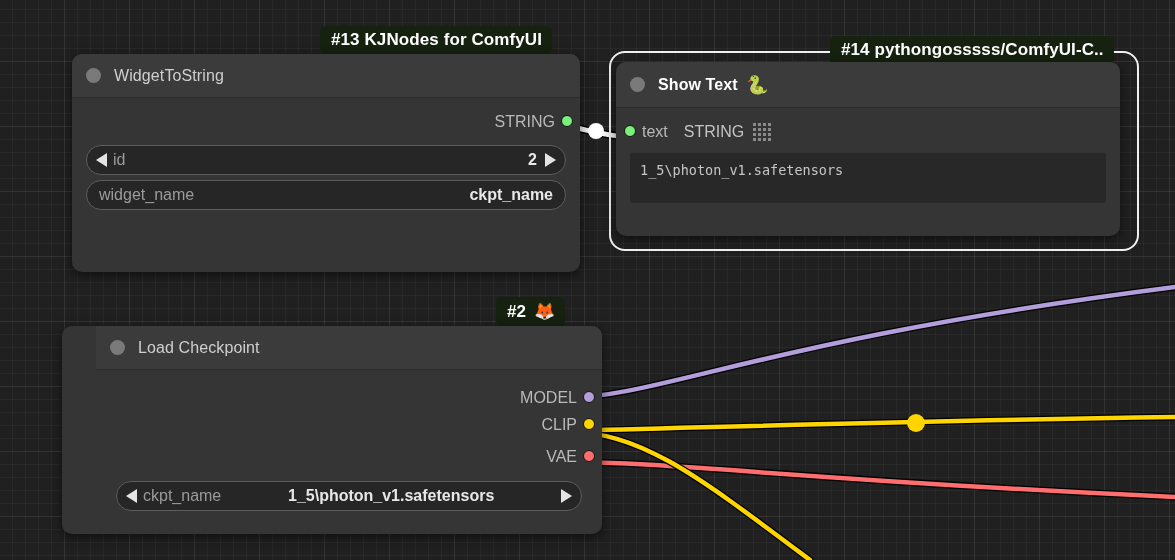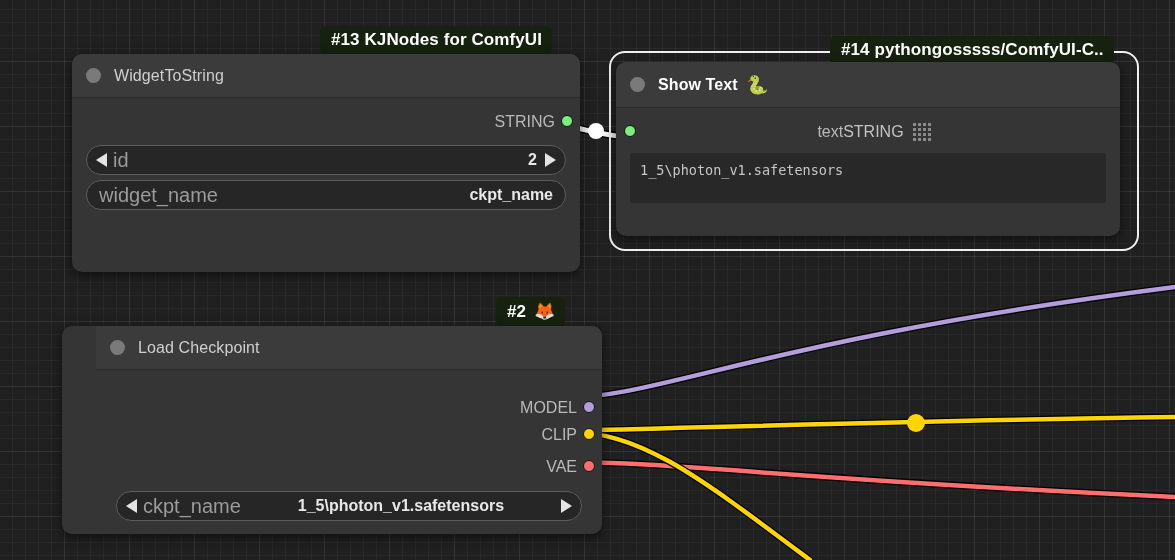--- a/index.html
+++ b/index.html
@@ -110,21 +110,21 @@
     margin: 5px 14px;
     border-radius: 15px;
     background: #262626;
     border: 1px solid #5d5d5d;
     display: flex;
     align-items: center;
     box-sizing: border-box;
     padding: 4px 12px;
   }
   .widget .wlabel {
-    font-size: 20px;
+    font-size: 16px;
     color: #9b9b9b;
     white-space: nowrap;
   }
   .widget .wvalue {
     font-size: 16px;
     color: #e8e8e8;
     font-weight: bold;
     margin-left: auto;
     white-space: nowrap;
   }
@@ -252,21 +252,21 @@
   </div>
 
   <div class="node" id="node-showtext" style="left:616px; top:62px; width:504px; height:174px;">
     <div class="node-title" style="height:46px;">
       <span class="collapse-dot"></span>
       <span class="node-title-text bright">Show Text</span>
       <span class="title-emoji">🐍</span>
     </div>
     <div class="node-body">
 
-      <div class="slot-row" style="margin-top:10px; justify-content:center; padding:0 14px 0 26px;">
+      <div class="slot-row" style="margin-top:10px; justify-content:flex-start; padding:0 14px 0 26px;gap:16px;">
         <span class="slot-dot left" style="background:#7af07a; top:7px;"></span>
         <span class="slot-label">text</span>
         <span style="display:flex; align-items:center;">
           <span class="slot-label" style="color:#c3c3c3;">STRING</span>
           <span class="dots-grid">
             <i></i>
               <i></i>
               <i></i>
               <i></i>
             <i></i>
@@ -295,21 +295,21 @@
     <span class="badge-emoji">🦊</span>
   </div>
 
   <div class="node" id="node-loadcheckpoint" style="left:62px; top:326px; width:506px; height:208px;padding-left:34px;">
     <div class="node-title">
       <span class="collapse-dot"></span>
       <span class="node-title-text">Load Checkpoint</span>
     </div>
     <div class="node-body">
 
-      <div class="slot-row slot-out" style="margin-top:24px;">
+      <div class="slot-row slot-out" style="margin-top:14px;">
         <span class="slot-label">MODEL</span>
         <span class="slot-dot right" style="background:#b39ddb; top:7px;"></span>
       </div>
 
       <div class="slot-row slot-out" style="">
         <span class="slot-label">CLIP</span>
         <span class="slot-dot right" style="background:#ffd500; top:7px;"></span>
       </div>
 
       <div class="slot-row slot-out" style="margin-top:5px;">

